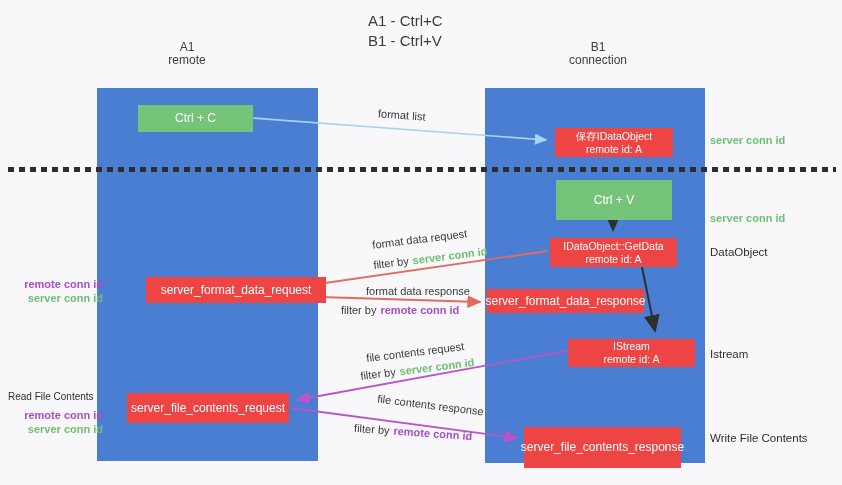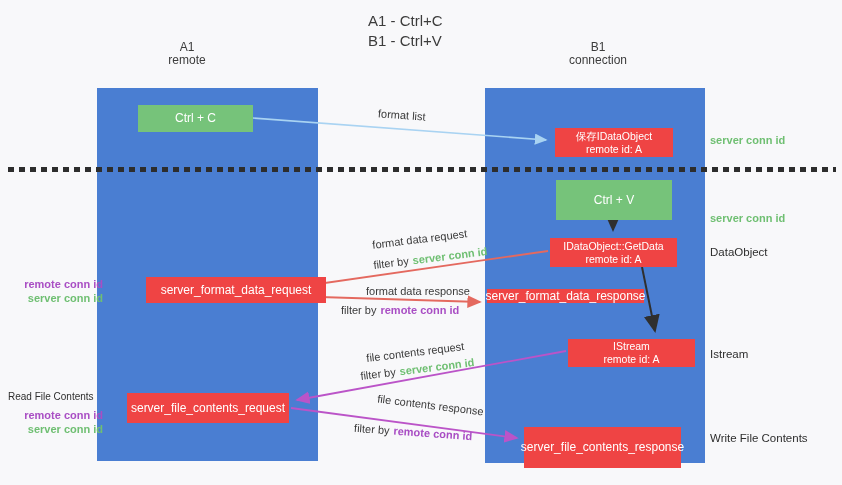--- a/index.html
+++ b/index.html
@@ -34,21 +34,21 @@
   }
   .green{background:#76c37a;}
   .orange{background:#ef4444;}
 
   .n-ctrl-c{left:138px;top:105px;width:115px;height:27px;}
   .n-ctrl-v{left:556px;top:180px;width:116px;height:40px;}
   .n-save{left:555px;top:128px;width:118px;height:29px;font-size:10.5px;}
   .n-getdata{left:550px;top:238px;width:127px;height:29px;font-size:10.5px;}
   .n-istream{left:568px;top:339px;width:127px;height:28px;font-size:10.5px;}
   .n-fmt-req{left:146px;top:277px;width:180px;height:26px;}
-  .n-fmt-resp{left:487px;top:289px;width:157px;height:14px;}
+  .n-fmt-resp{left:487px;top:289px;width:157px;height:24px;}
   .n-file-req{left:127px;top:393px;width:162px;height:30px;}
   .n-file-resp{left:524px;top:427px;width:157px;height:41px;}
 
   .edge-label{z-index:5;font-size:11px;color:#3a3a3a;}
   .txt-green{color:#6fbf72;font-weight:bold;}
   .txt-purple{color:#a94ec4;font-weight:bold;}
   .gap{margin-left:4px;}
 
   .lbl-format-list{left:378px;top:109px;transform:rotate(4deg);}
   .lbl-fdr{left:372px;top:233px;transform:rotate(-7deg);}

